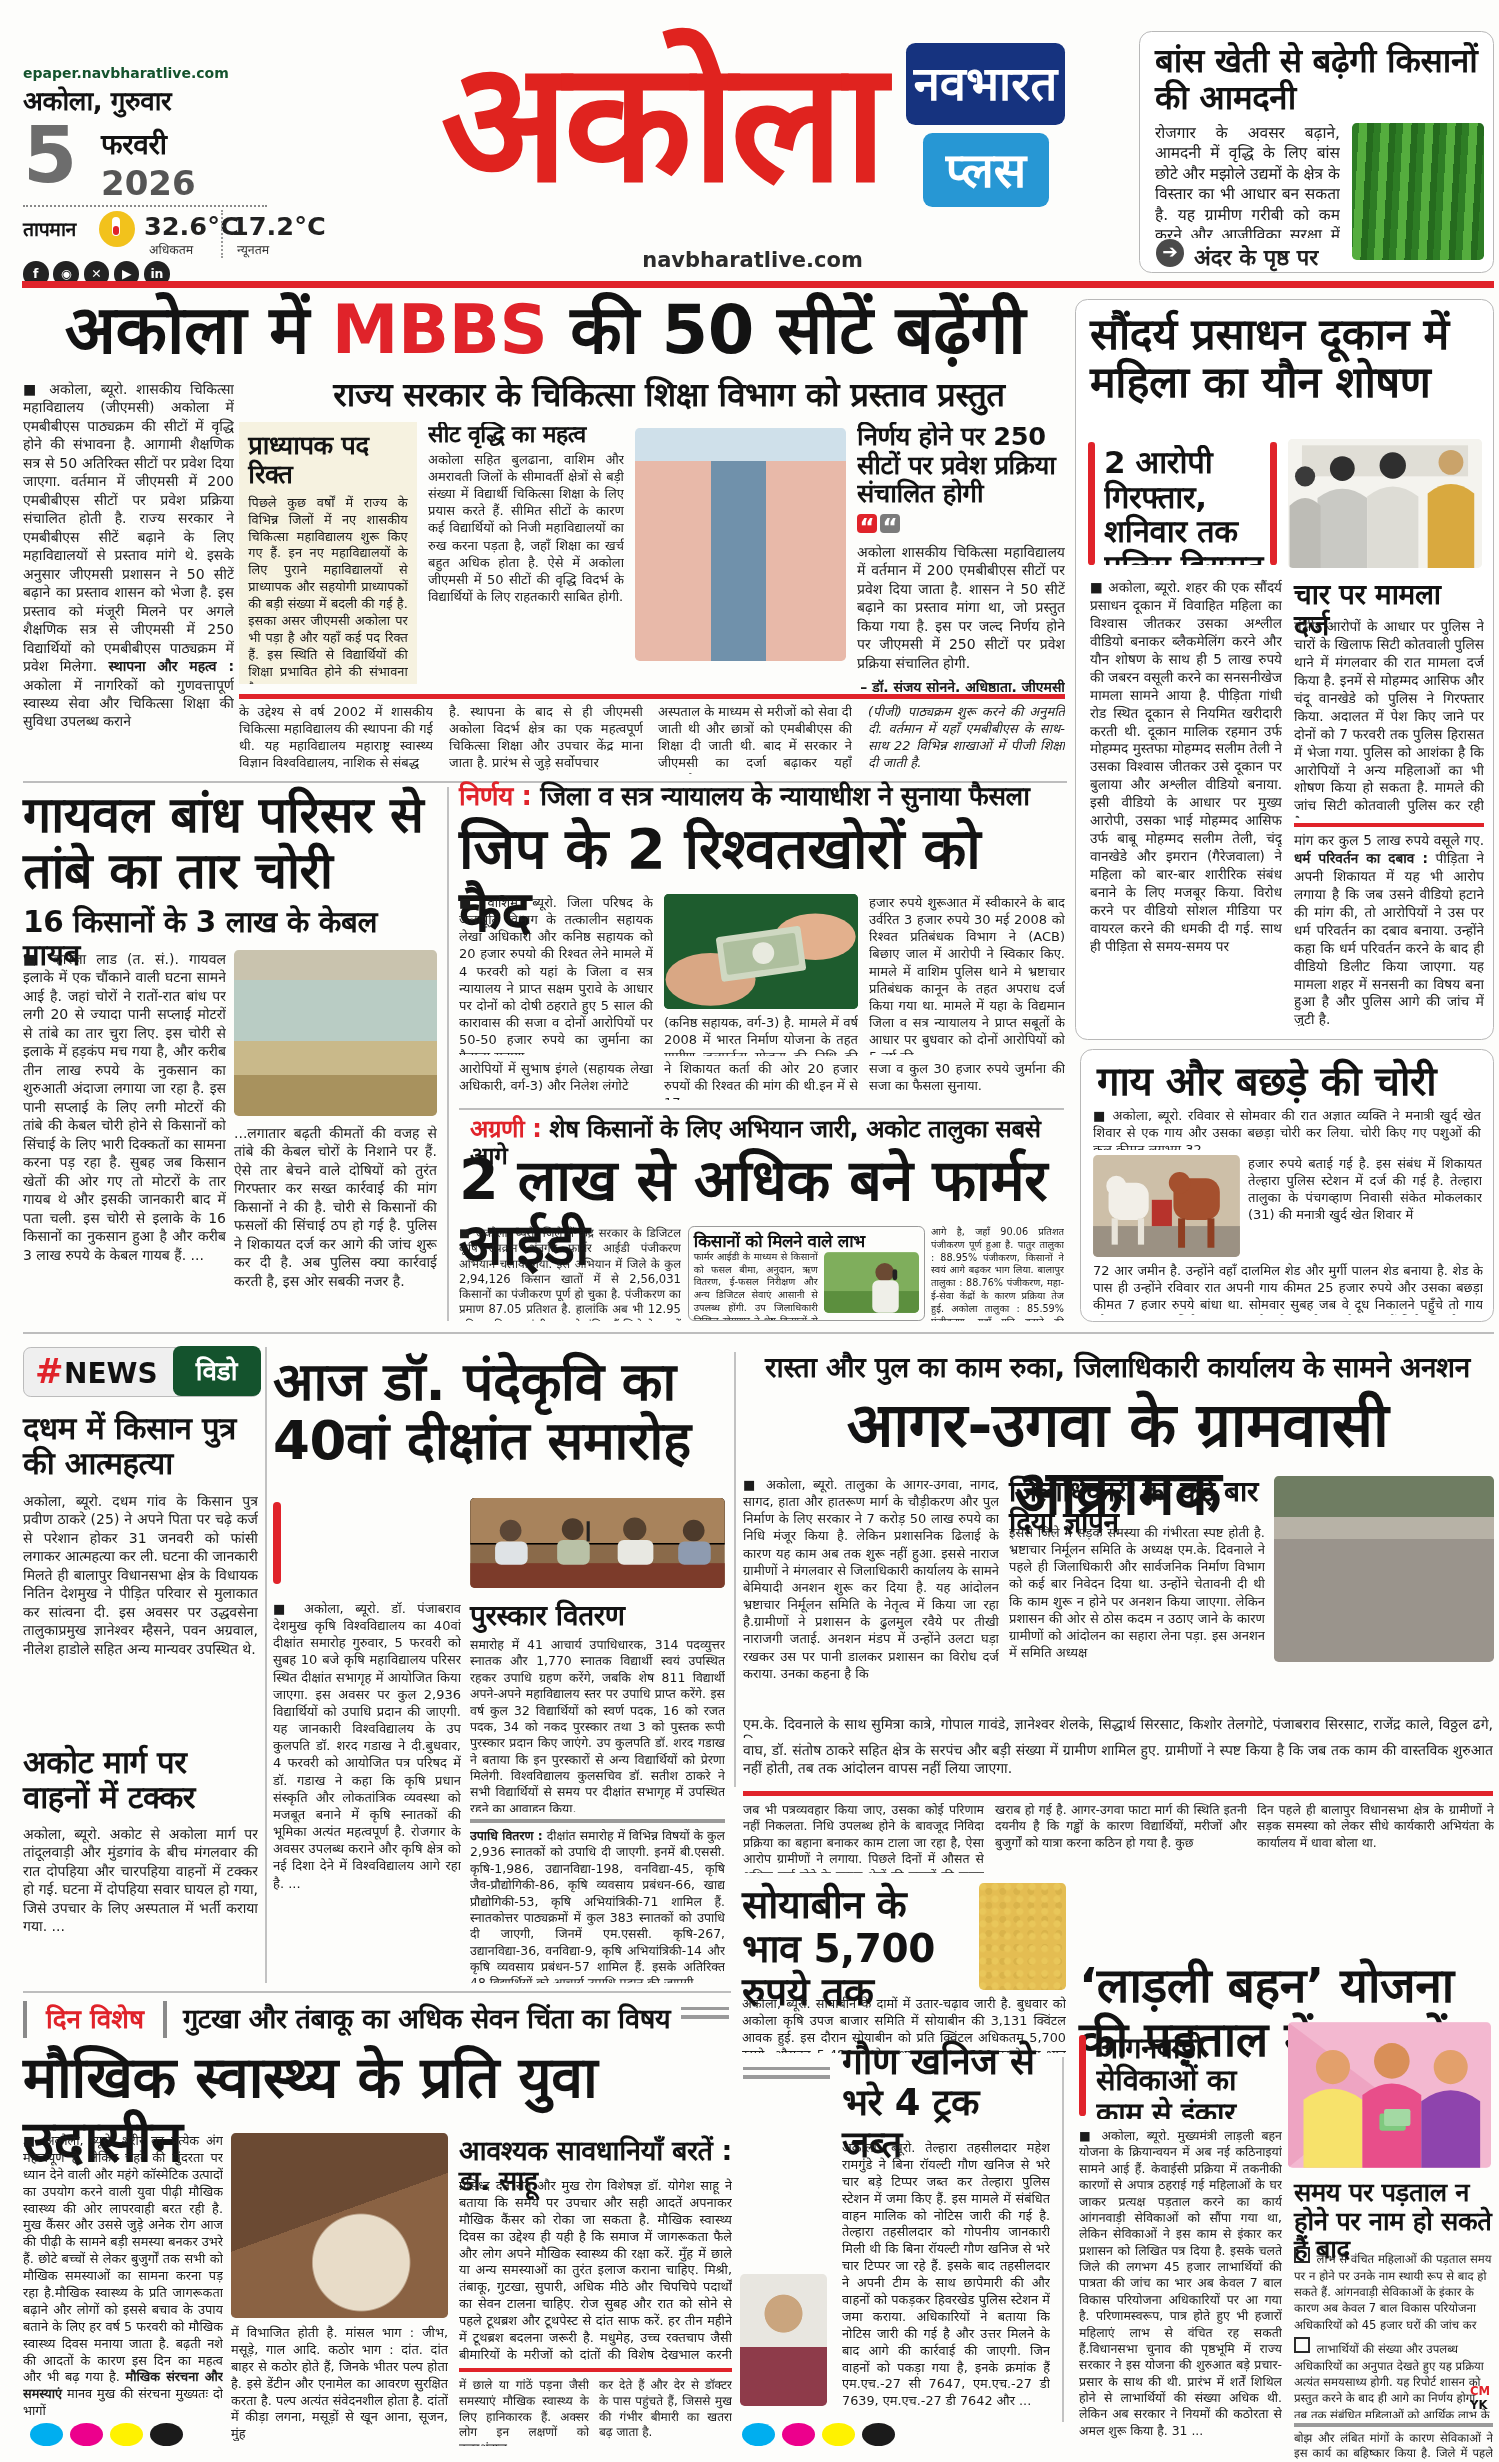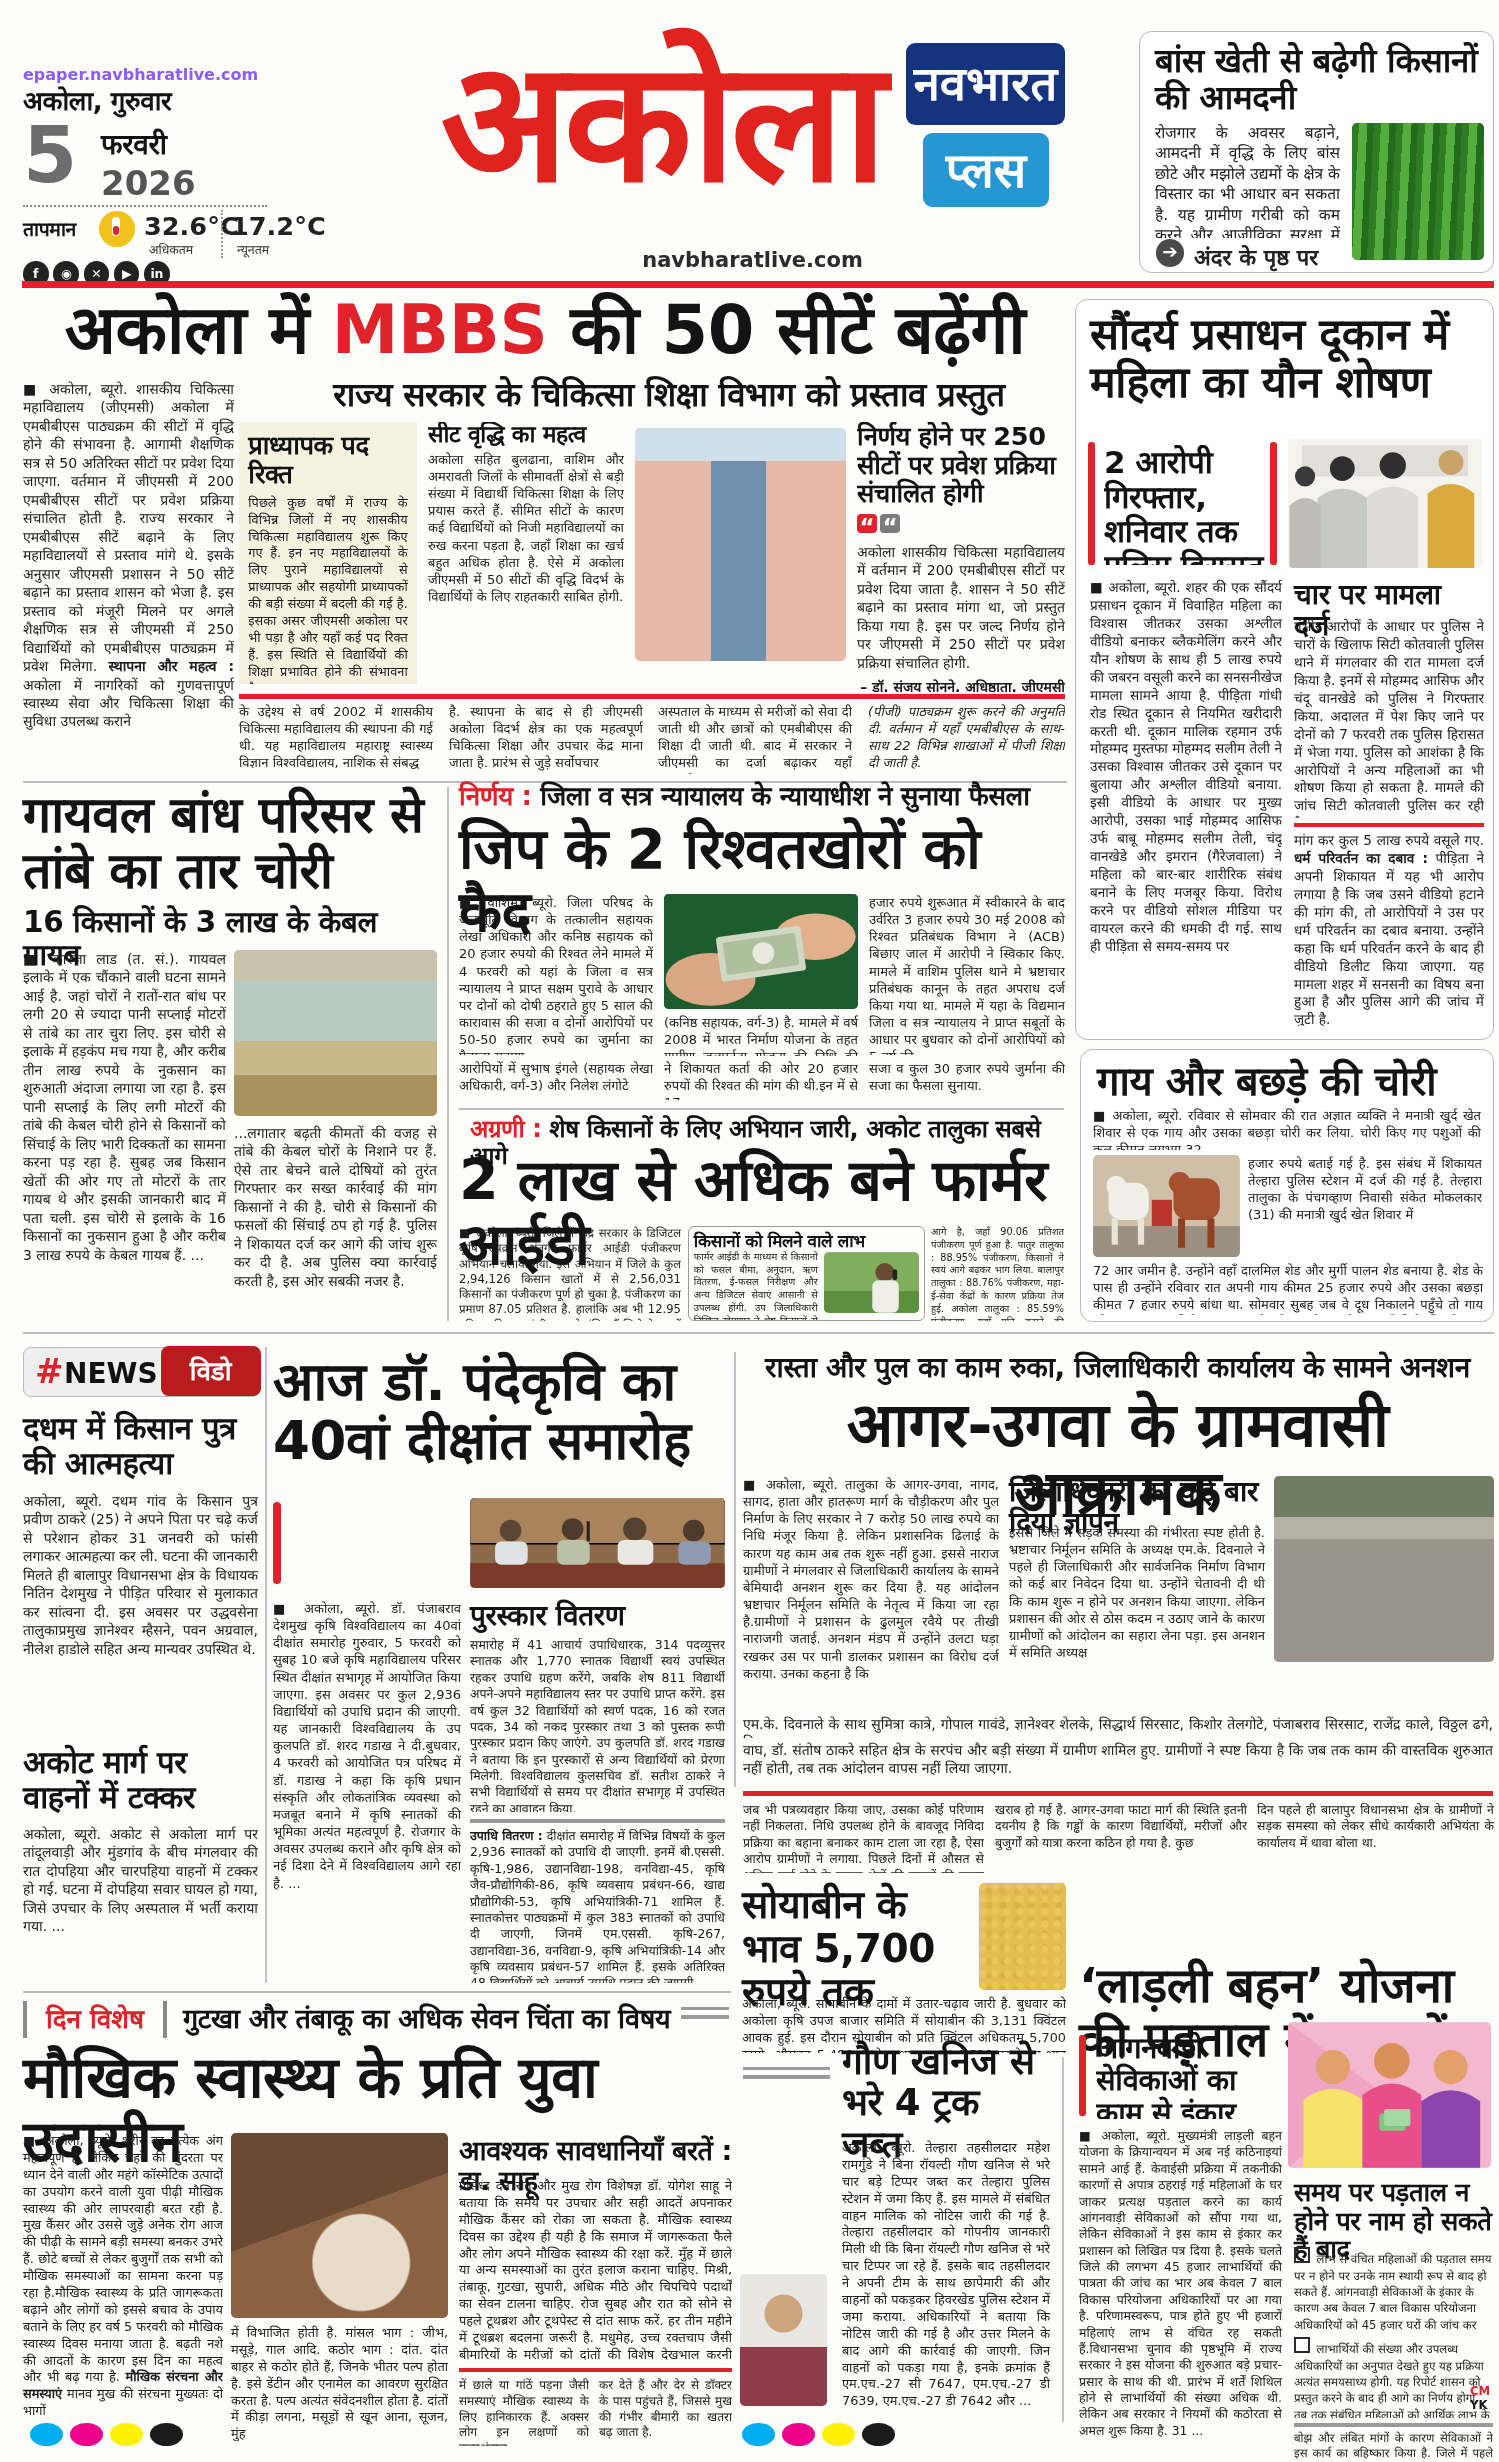--- a/index.html
+++ b/index.html
@@ -29,21 +29,21 @@
   .thermo{position:absolute;left:13px;top:6.2px;width:7.8px;height:18.6px;background:#fff;border-radius:3.9px;}
   .thermo:after{content:"";position:absolute;left:0.8px;bottom:0.8px;width:6.2px;height:9.3px;background:#e0232a;border-radius:3.1px;}
   .deco-lines{border-top:3.1px solid #9a9a9a;border-bottom:3.1px solid #9a9a9a;height:12.4px;}
   .deco-lines:after{content:"";display:block;margin-top:4.7px;border-top:3.1px solid #9a9a9a;}
 </style>
 </head>
 <body>
 
 <div id="page">
 
-  <div class="abs" style="left:23px;top:65px;width:248px;height:20px;font-size:16px;font-weight:bold;color:#8b5cf6;">epaper.navbharatlive.com</div>
+  <div class="abs" style="left:23px;top:65px;width:248px;height:20px;font-size:14px;font-weight:bold;color:#14532d;">epaper.navbharatlive.com</div>
   <div class="abs hl" style="left:23px;top:87px;width:248px;height:34px;font-size:26px;">अकोला, गुरुवार</div>
   <div class="abs" style="left:23px;top:116px;width:74px;height:90px;font-size:78px;font-weight:800;color:#6d6d6d;line-height:1;">5</div>
   <div class="abs hl" style="left:101px;top:129px;width:116px;height:33px;font-size:28px;">फरवरी</div>
   <div class="abs" style="left:101px;top:163px;width:116px;height:37px;font-size:34px;font-weight:800;color:#555;">2026</div>
   <div class="abs" style="left:23px;top:205px;width:244px;border-top:2.3px dotted #888;"></div>
   <div class="abs hl" style="left:23px;top:219px;width:78px;height:23px;font-size:19.4px;">तापमान</div>
   <div class="abs circle" style="left:99px;top:211px;width:36px;height:36px;background:#f2c21c;">
       <span class="thermo"></span>
     </div>
   <div class="abs" style="left:144px;top:211px;width:74px;height:29.5px;font-size:25.6px;font-weight:bold;color:#222;">32.6°C</div>
@@ -198,21 +198,21 @@
     </svg>
   </div>
   <div class="abs bd clip" style="left:1248px;top:1155px;width:234px;height:102px;font-size:13px;">हजार रुपये बताई गई है. इस संबंध में शिकायत तेल्हारा पुलिस स्टेशन में दर्ज की गई है. तेल्हारा तालुका के पंचगव्हाण निवासी संकेत मोकलकार (31) की मनात्री खुर्द खेत शिवार में</div>
   <div class="abs bd clip" style="left:1093px;top:1262px;width:390px;height:53px;font-size:13px;">72 आर जमीन है. उन्होंने वहाँ दालमिल शेड और मुर्गी पालन शेड बनाया है. शेड के पास ही उन्होंने रविवार रात अपनी गाय कीमत 25 हजार रुपये और उसका बछड़ा कीमत 7 हजार रुपये बांधा था. सोमवार सुबह जब वे दूध निकालने पहुँचे तो गाय और बछड़ा गायब मिले. आसपास खोजबीन करने पर भी पशु नहीं मिले, जिसके बाद उन्होंने पुलिस में शिकायत दर्ज कराई.</div>
 
   <div class="abs hline" style="left:23px;top:1332px;width:1471px;"></div>
 
   <div class="abs" style="left:23px;top:1347px;width:237px;height:50px;background:#efefef;border:1.6px solid #bbb;border-radius:7.8px;">
     <span class="red b" style="position:absolute;left:11px;top:3.1px;font-size:34px;">#</span>
     <span class="b" style="position:absolute;left:40px;top:9.3px;font-size:28px;color:#111;">NEWS</span>
-    <span style="position:absolute;right:-1.6px;top:-1.6px;width:100px;height:50px;background:#b91c1c;border-radius:7.8px;color:#fff;font-size:26px;font-weight:bold;text-align:center;line-height:50px;">विडो</span>
+    <span style="position:absolute;right:-1.6px;top:-1.6px;width:88px;height:50px;background:#14532d;border-radius:7.8px;color:#fff;font-size:26px;font-weight:bold;text-align:center;line-height:50px;">विडो</span>
   </div>
   <div class="abs hl" style="left:23px;top:1411px;width:234px;height:74px;font-size:31px;">दधम में किसान पुत्र की आत्महत्या</div>
   <div class="abs bd clip" style="left:23px;top:1492px;width:235px;height:242px;font-size:14px;">अकोला, ब्यूरो. दधम गांव के किसान पुत्र प्रवीण ठाकरे (25) ने अपने पिता पर चढ़े कर्ज से परेशान होकर 31 जनवरी को फांसी लगाकर आत्महत्या कर ली. घटना की जानकारी मिलते ही बालापुर विधानसभा क्षेत्र के विधायक नितिन देशमुख ने पीड़ित परिवार से मुलाकात कर सांत्वना दी. इस अवसर पर उद्धवसेना तालुकाप्रमुख ज्ञानेश्वर म्हैसने, पवन अग्रवाल, नीलेश हाडोले सहित अन्य मान्यवर उपस्थित थे.</div>
   <div class="abs hl" style="left:23px;top:1745px;width:234px;height:74px;font-size:31px;">अकोट मार्ग पर वाहनों में टक्कर</div>
   <div class="abs bd clip" style="left:23px;top:1825px;width:235px;height:155px;font-size:14px;">अकोला, ब्यूरो. अकोट से अकोला मार्ग पर तांदूलवाड़ी और मुंडगांव के बीच मंगलवार की रात दोपहिया और चारपहिया वाहनों में टक्कर हो गई. घटना में दोपहिया सवार घायल हो गया, जिसे उपचार के लिए अस्पताल में भर्ती कराया गया. ...</div>
 
   <div class="abs vline" style="left:265px;top:1347px;height:636px;"></div>
 
   <div class="abs hl" style="left:273px;top:1352px;width:452px;height:132px;font-size:53px;">आज डॉ. पंदेकृवि का 40वां दीक्षांत समारोह</div>
   <div class="abs rule-red" style="left:273px;top:1502px;width:7.8px;height:82px;border-radius:3.9px;"></div>

